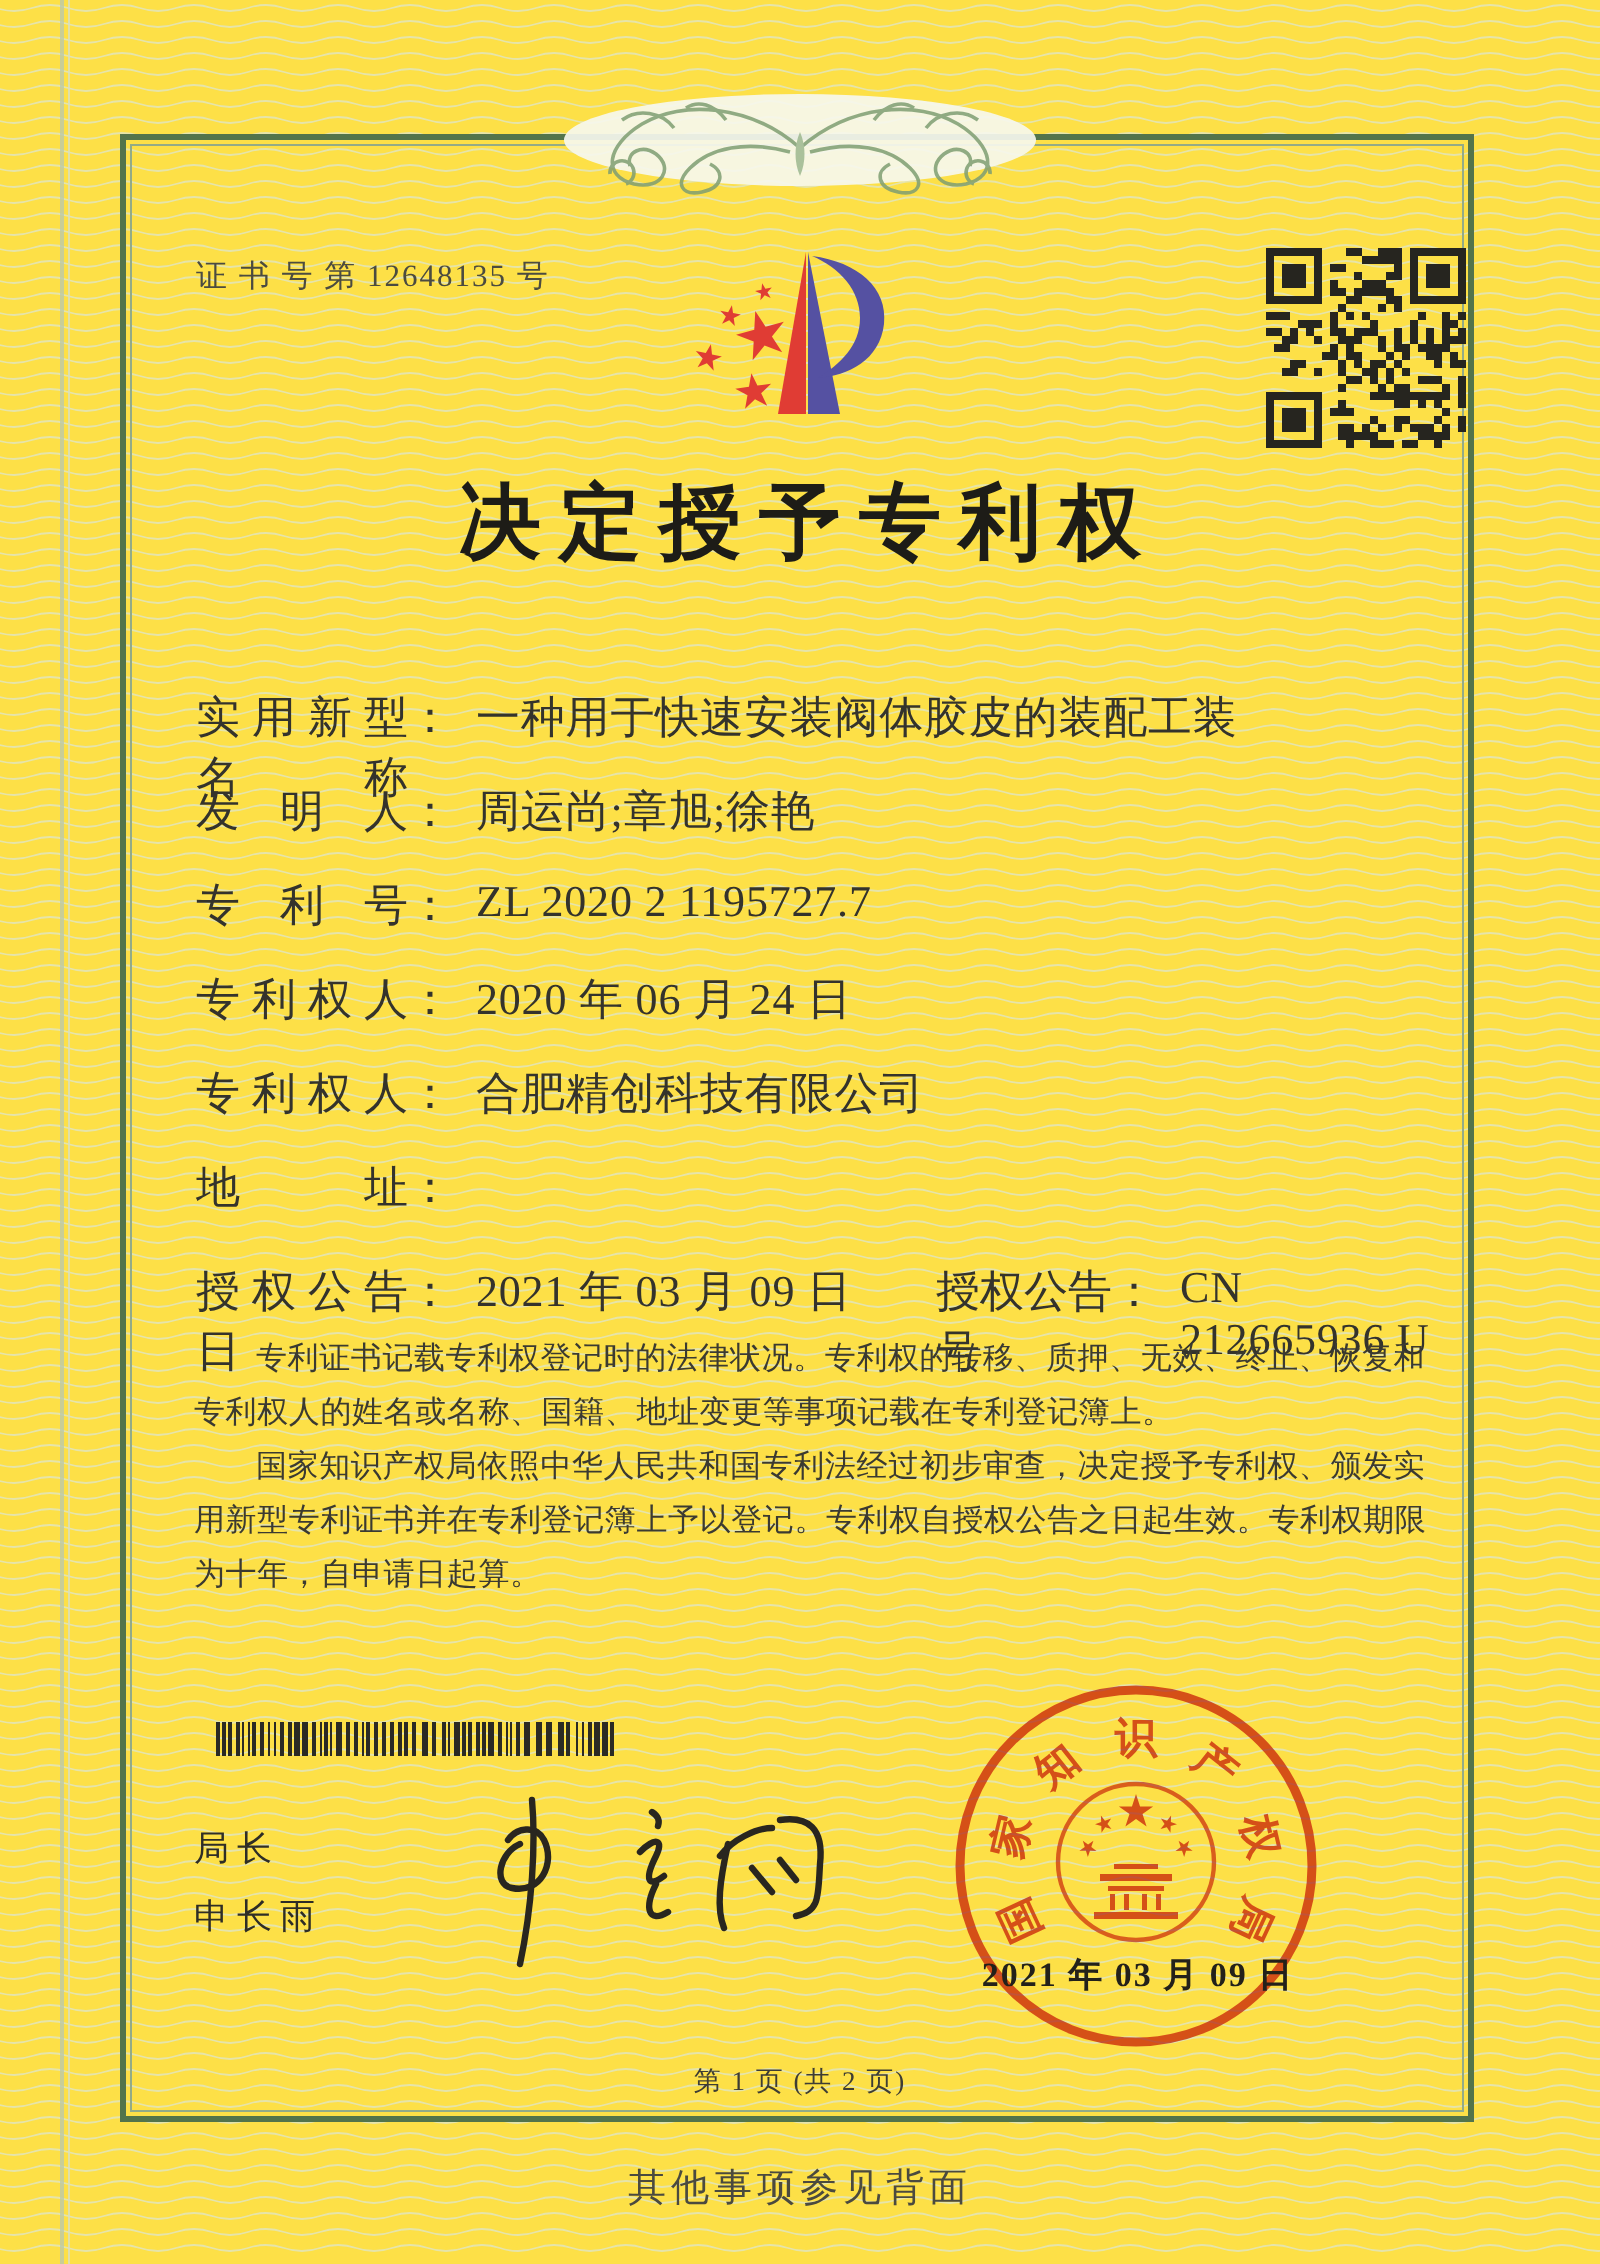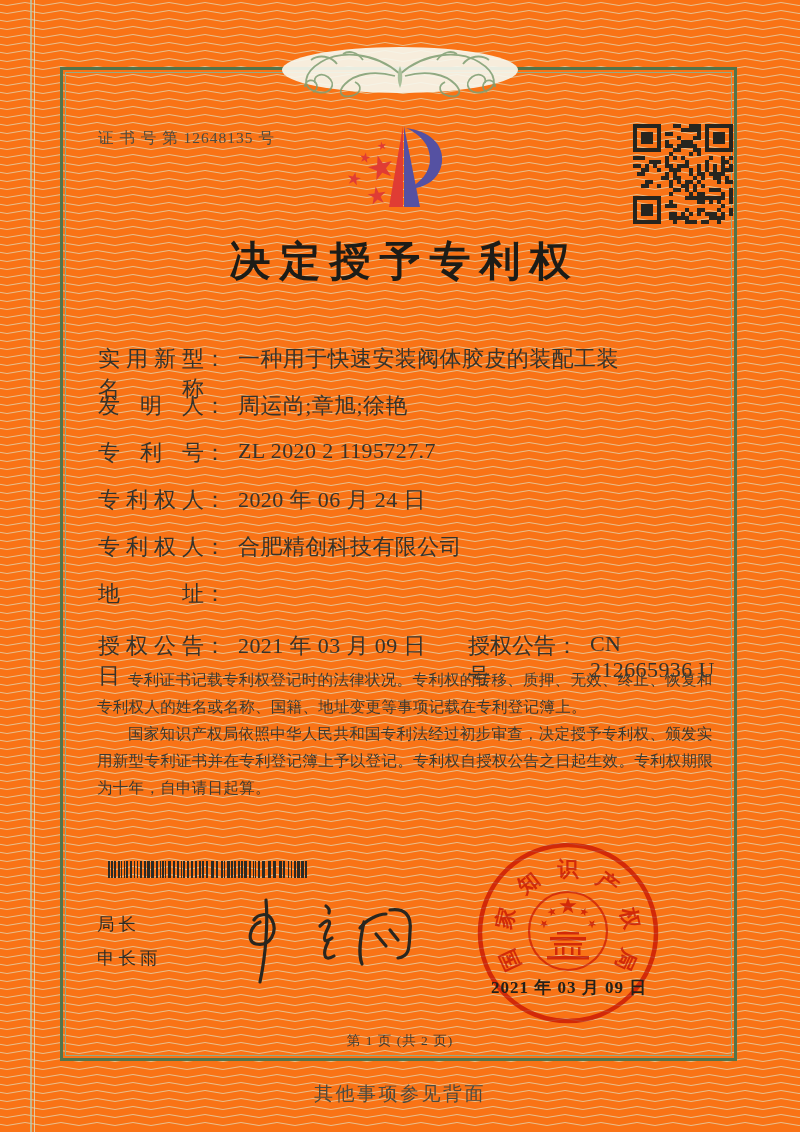--- a/index.html
+++ b/index.html
@@ -1,18 +1,18 @@
 <!DOCTYPE html>
 <html><head>
 <meta charset="utf-8">
 <style>
   html,body{margin:0;padding:0;}
   .page{
     position:relative;width:800px;height:1132px;overflow:hidden;
-    background:#f97316;
+    background:#fde047;
     font-family:"Liberation Serif","DejaVu Serif",serif;
     color:#33322b;
   }
   .waves{position:absolute;left:0;top:0;width:800px;height:1132px;}
   .waves path{fill:none;stroke:#dde5cb;stroke-width:0.9;opacity:0.75;}
   .edge-a{position:absolute;left:30px;top:0;width:2px;height:1132px;background:#bac8ab;opacity:.8;}
   .edge-b{position:absolute;left:34px;top:0;width:1px;height:1132px;background:#d6dfc6;opacity:.8;}
   .frame{position:absolute;left:60px;top:67px;width:671px;height:988px;border:3px solid #53744b;}
   .frame-inner{position:absolute;left:2px;top:2px;right:2px;bottom:2px;border:1px solid #93ab87;}
   .ornament{position:absolute;left:245px;top:40px;}

